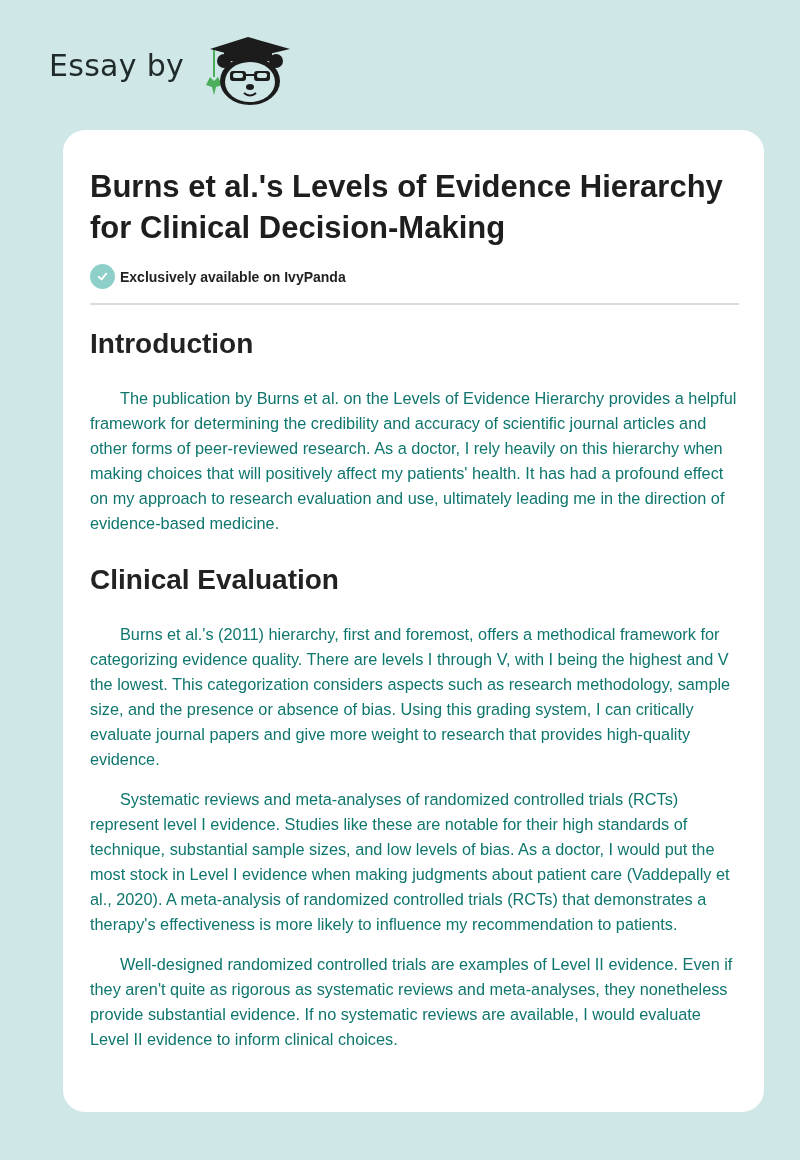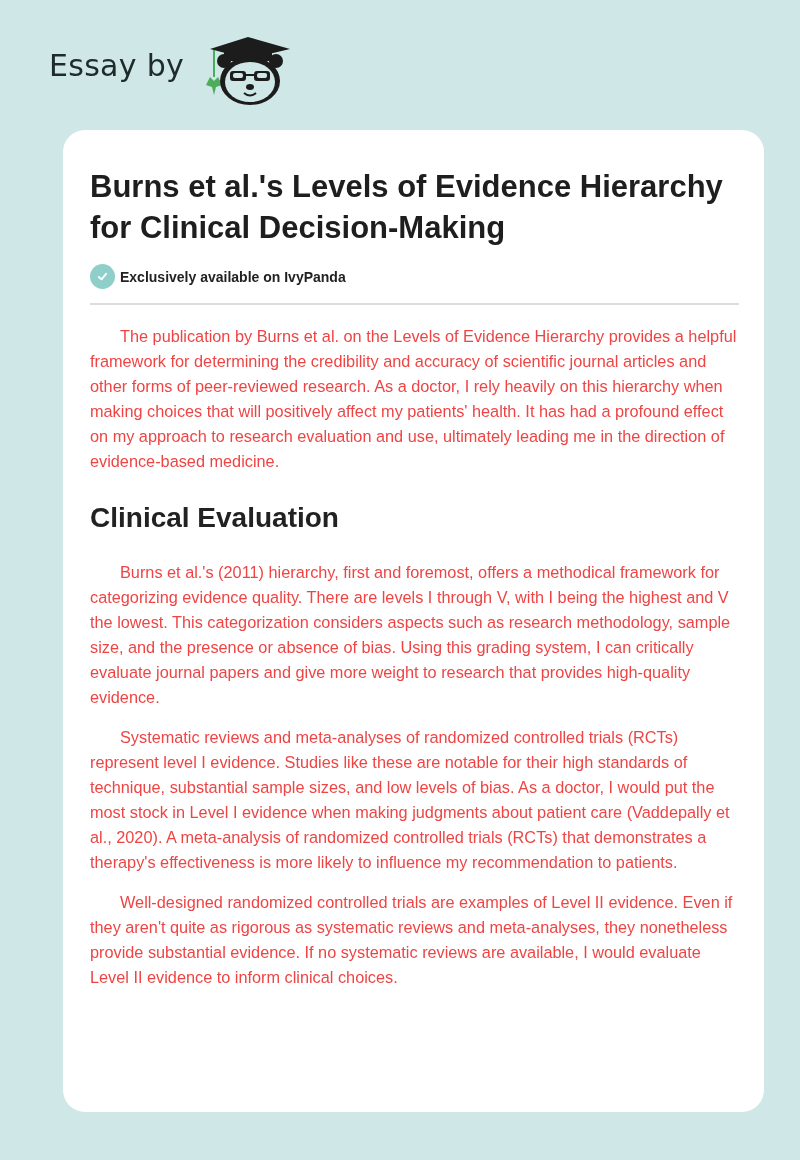--- a/index.html
+++ b/index.html
@@ -58,21 +58,21 @@
       background: #dcdcdc;
     }
     .content {
       position: absolute; left: 27px; top: 194px; width: 650px;
     }
     h2 {
       font-size: 28px; font-weight: bold; color: #222;
       margin: 0; line-height: 40px;
     }
     p {
-      font-size: 16.3px; line-height: 25px; color: #ef4444;
+      font-size: 16.3px; line-height: 25px; color: #0f766e;
       margin: 0; text-indent: 30px;
     }
     .intro-h { margin-bottom: 22px; }
     .intro-p { margin-bottom: 24px; }
     .eval-h { margin-bottom: 22px; }
     .eval-p { margin-bottom: 15px; }
   </style>
 </head>
 <body>
 
@@ -112,20 +112,21 @@
       <svg width="13" height="13" viewBox="0 0 14 14">
           <path d="M3,7.5 L6,10 L11,4" stroke="#ffffff" stroke-width="2" fill="none" stroke-linecap="round" stroke-linejoin="round"></path>
         </svg>
     </span>
     <span class="badge-text">Exclusively available on IvyPanda</span>
   </div>
 
   <div class="divider"></div>
 
   <div class="content">
+    <h2 class="intro-h">Introduction</h2>
     <p class="intro-p">The publication by Burns et al. on the Levels of Evidence Hierarchy provides a helpful framework for determining the credibility and accuracy of scientific journal articles and other forms of peer-reviewed research. As a doctor, I rely heavily on this hierarchy when making choices that will positively affect my patients' health. It has had a profound effect on my approach to research evaluation and use, ultimately leading me in the direction of evidence-based medicine.</p>
 
     <h2 class="eval-h">Clinical Evaluation</h2>
     <p class="eval-p">Burns et al.'s (2011) hierarchy, first and foremost, offers a methodical framework for categorizing evidence quality. There are levels I through V, with I being the highest and V the lowest. This categorization considers aspects such as research methodology, sample size, and the presence or absence of bias. Using this grading system, I can critically evaluate journal papers and give more weight to research that provides high-quality evidence.</p>
     <p class="eval-p">Systematic reviews and meta-analyses of randomized controlled trials (RCTs) represent level I evidence. Studies like these are notable for their high standards of technique, substantial sample sizes, and low levels of bias. As a doctor, I would put the most stock in Level I evidence when making judgments about patient care (Vaddepally et al., 2020). A meta-analysis of randomized controlled trials (RCTs) that demonstrates a therapy's effectiveness is more likely to influence my recommendation to patients.</p>
     <p class="eval-p">Well-designed randomized controlled trials are examples of Level II evidence. Even if they aren't quite as rigorous as systematic reviews and meta-analyses, they nonetheless provide substantial evidence. If no systematic reviews are available, I would evaluate Level II evidence to inform clinical choices.</p>
   </div>
 </div>
 
 </body></html>

